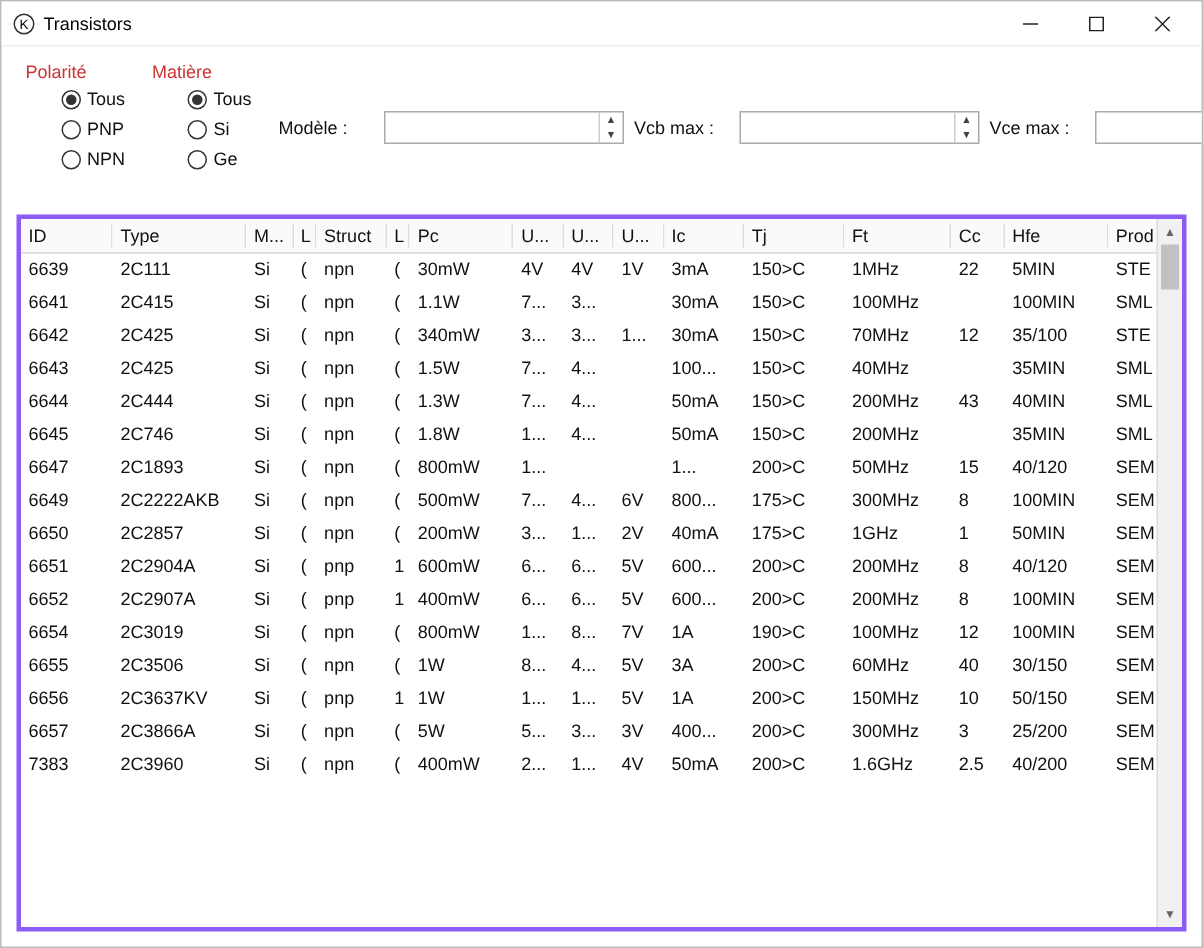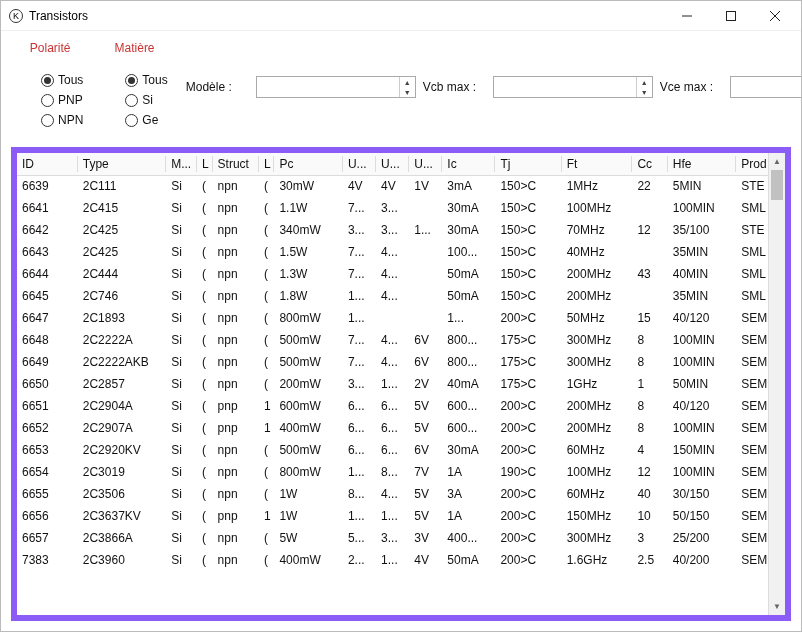--- a/index.html
+++ b/index.html
@@ -3,37 +3,37 @@
 <meta charset="utf-8">
 <style>
 * { box-sizing: border-box; margin: 0; padding: 0; font-family: "Segoe UI", Tahoma, sans-serif; font-size: 12px; }
 body { background: #fff; width: 802px; height: 632px; border: 1px solid #bbb; display: flex; flex-direction: column; overflow: hidden; }
 .titlebar { height: 30px; display: flex; align-items: center; padding: 0 4px 0 8px; background: #fff; border-bottom: 1px solid #eee; }
 .titlebar .ticon { width: 14px; height: 14px; border: 1.5px solid #333; border-radius: 50%; display: inline-flex; align-items: center; justify-content: center; margin-right: 6px; font-size: 9px; }
 .titlebar .title { flex: 1; }
 .winbtn { width: 44px; height: 28px; display: flex; align-items: center; justify-content: center; color: #222; }
 .winbtn svg { width: 10px; height: 10px; }
 .filters { padding: 10px 12px 14px 16px; display: flex; gap: 18px; }
-.fg { display: flex; flex-direction: column; gap: 16px; text-align: center; }
+.fg { display: flex; flex-direction: column; gap: 2px; }
 .fg .legend { color: #c33; margin-bottom: 2px; }
 .radio { display: flex; align-items: center; gap: 4px; font-size: 12px; color: #111; cursor: pointer; padding-left: 24px; }
 .radio .r { width: 13px; height: 13px; border: 1px solid #333; border-radius: 50%; display: inline-flex; align-items: center; justify-content: center; }
 .radio.sel .r::after { content: ""; width: 7px; height: 7px; background: #333; border-radius: 50%; }
 .fcol { display: flex; gap: 7px; }
 .frow { display: flex; align-items: center; gap: 6px; }
 .frow label { width: 64px; text-align: left; color: #111; }
 .spin { position: relative; height: 22px; border: 1px solid #aaa; background: #fff; display: flex; align-items: center; }
 .spin.w1 { width: 160px; }
 .spin.w2 { width: 130px; }
 .spin input { border: none; outline: none; width: calc(100% - 16px); height: 100%; padding: 0 4px; font-size: 12px; background: transparent; }
 .spin .arrows { width: 16px; height: 100%; display: flex; flex-direction: column; border-left: 1px solid #ccc; }
 .spin .arrows span { flex: 1; display: flex; align-items: center; justify-content: center; font-size: 7px; line-height: 1; color: #444; cursor: pointer; }
 .btncol { display: flex; flex-direction: column; gap: 8px; margin-left: auto; }
 .btn { width: 94px; height: 24px; background: #e1e1e1; border: 1px solid #adadad; display: flex; align-items: center; justify-content: center; cursor: pointer; }
-.gridwrap { flex: 1; margin: 0 10px 10px 10px; border: 6px solid #8b5cf6; overflow: hidden; position: relative; }
+.gridwrap { flex: 1; margin: 0 10px 10px 10px; border: 3px solid #8b5cf6; overflow: hidden; position: relative; }
 .grid { width: 100%; border-collapse: collapse; table-layout: fixed; }
 .grid th, .grid td { text-align: left; padding: 3px 5px; overflow: hidden; white-space: nowrap; text-overflow: clip; font-size: 12px; height: 22px; }
 .grid thead th { background: #fafafa; border-bottom: 1px solid #ddd; position: relative; color: #111; font-weight: 400; }
 .grid thead th::after { content: ""; position: absolute; right: 0; top: 3px; bottom: 3px; width: 1px; background: #ddd; }
 .grid tbody td { border-bottom: 0; color: #111; }
 .scroll { position: absolute; right: 0; top: 0; bottom: 0; width: 17px; background: #f1f1f1; border-left: 1px solid #ddd; }
 .scroll .sbtn { height: 17px; display: flex; align-items: center; justify-content: center; font-size: 8px; color: #666; cursor: pointer; }
 .scroll .track { position: absolute; top: 17px; bottom: 17px; left: 0; right: 0; }
 .scroll .thumb { position: absolute; left: 2px; right: 2px; top: 0; height: 30px; background: #c1c1c1; }
 .scroll .sbtn.dn { position: absolute; bottom: 0; left: 0; right: 0; }
@@ -339,56 +339,38 @@
           <td></td>
           <td></td>
           <td>1...</td>
           <td>200&gt;C</td>
           <td>50MHz</td>
           <td>15</td>
           <td>40/120</td>
           <td>SEM</td>
         </tr>
         <tr>
-          <td>6648</td>
-          <td>2C2222A</td>
+          <td>6649</td>
+          <td>2C2222AKB</td>
           <td>Si</td>
           <td>(</td>
           <td>npn</td>
           <td>(</td>
           <td>500mW</td>
           <td>7...</td>
           <td>4...</td>
           <td>6V</td>
           <td>800...</td>
           <td>175&gt;C</td>
           <td>300MHz</td>
           <td>8</td>
           <td>100MIN</td>
           <td>SEM</td>
         </tr>
         <tr>
-          <td>6649</td>
-          <td>2C2222AKB</td>
-          <td>Si</td>
-          <td>(</td>
-          <td>npn</td>
-          <td>(</td>
-          <td>500mW</td>
-          <td>7...</td>
-          <td>4...</td>
-          <td>6V</td>
-          <td>800...</td>
-          <td>175&gt;C</td>
-          <td>300MHz</td>
-          <td>8</td>
-          <td>100MIN</td>
-          <td>SEM</td>
-        </tr>
-        <tr>
           <td>6650</td>
           <td>2C2857</td>
           <td>Si</td>
           <td>(</td>
           <td>npn</td>
           <td>(</td>
           <td>200mW</td>
           <td>3...</td>
           <td>1...</td>
           <td>2V</td>
@@ -429,38 +411,20 @@
           <td>6...</td>
           <td>5V</td>
           <td>600...</td>
           <td>200&gt;C</td>
           <td>200MHz</td>
           <td>8</td>
           <td>100MIN</td>
           <td>SEM</td>
         </tr>
         <tr>
-          <td>6653</td>
-          <td>2C2920KV</td>
-          <td>Si</td>
-          <td>(</td>
-          <td>npn</td>
-          <td>(</td>
-          <td>500mW</td>
-          <td>6...</td>
-          <td>6...</td>
-          <td>6V</td>
-          <td>30mA</td>
-          <td>200&gt;C</td>
-          <td>60MHz</td>
-          <td>4</td>
-          <td>150MIN</td>
-          <td>SEM</td>
-        </tr>
-        <tr>
           <td>6654</td>
           <td>2C3019</td>
           <td>Si</td>
           <td>(</td>
           <td>npn</td>
           <td>(</td>
           <td>800mW</td>
           <td>1...</td>
           <td>8...</td>
           <td>7V</td>

